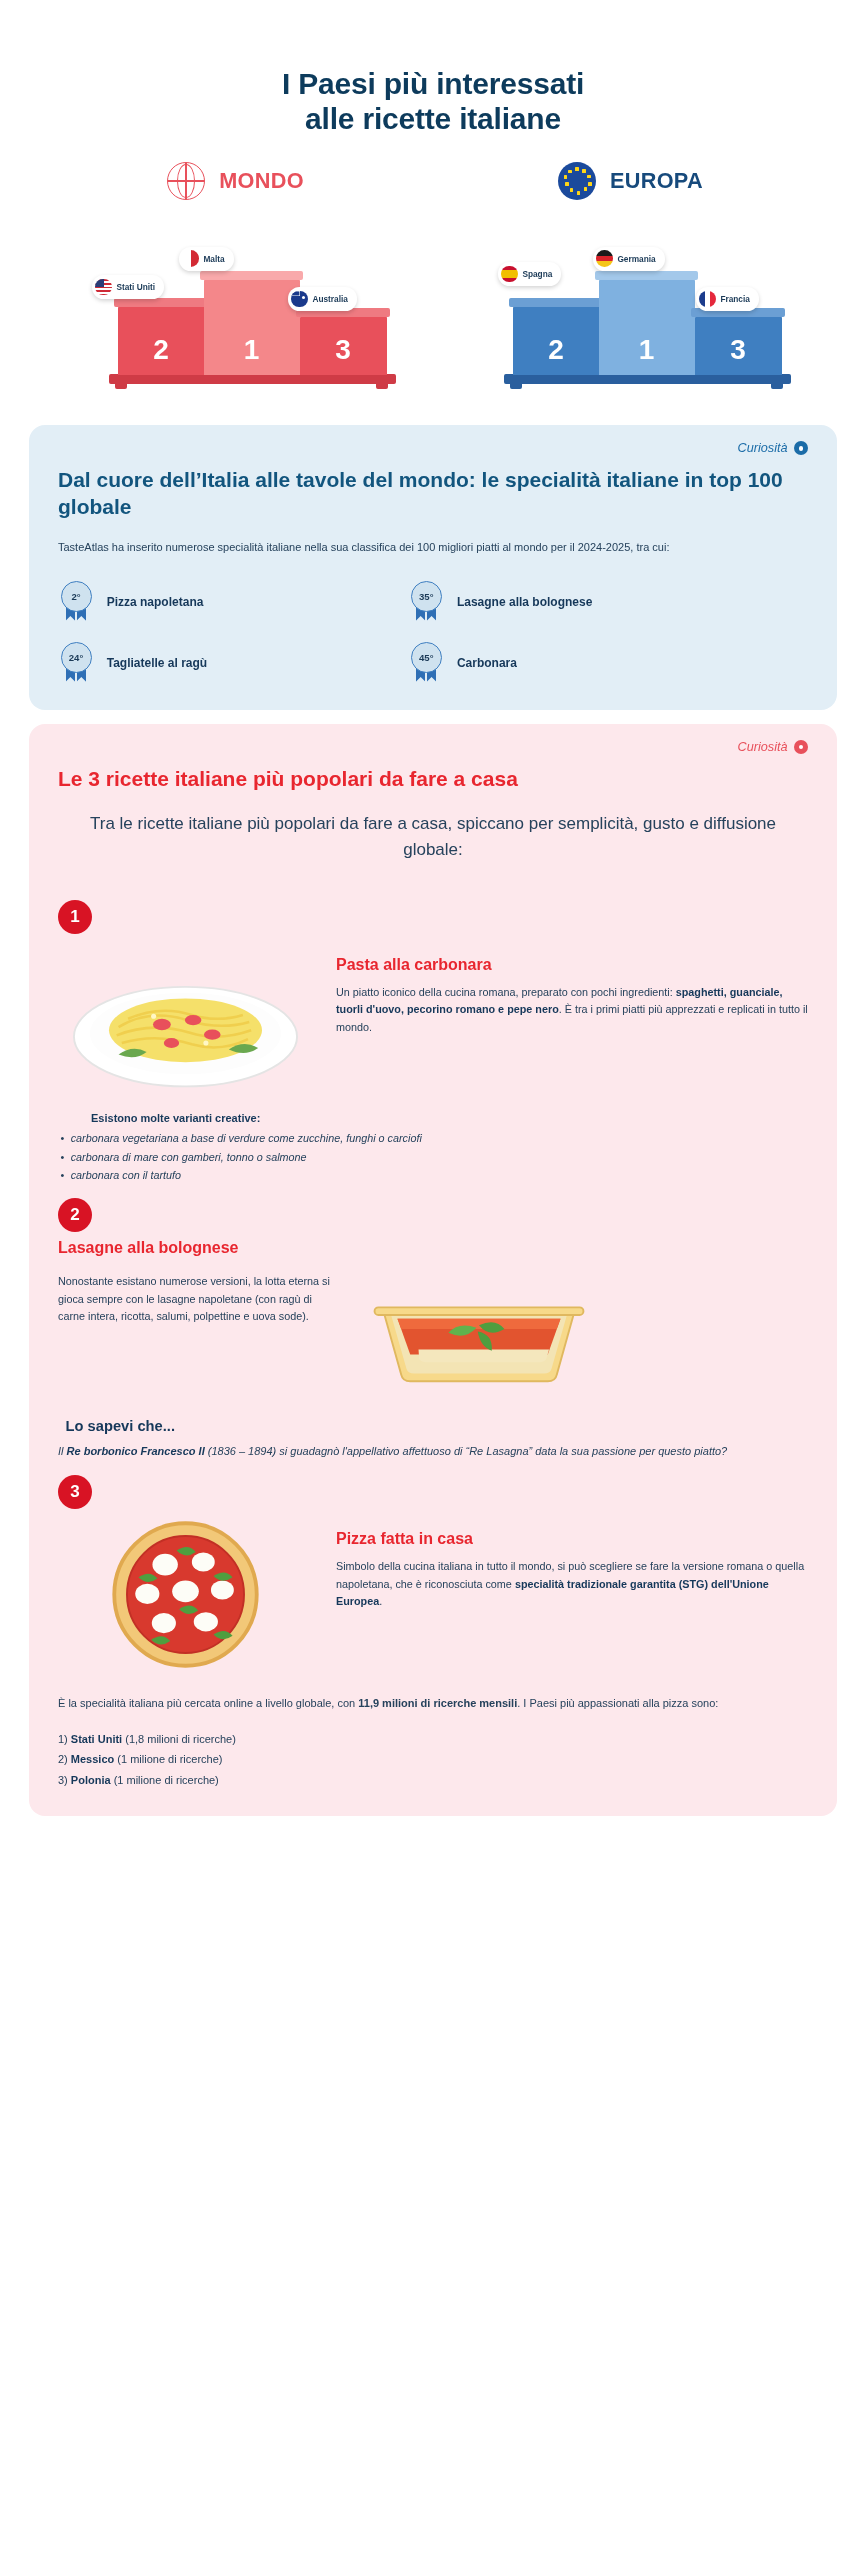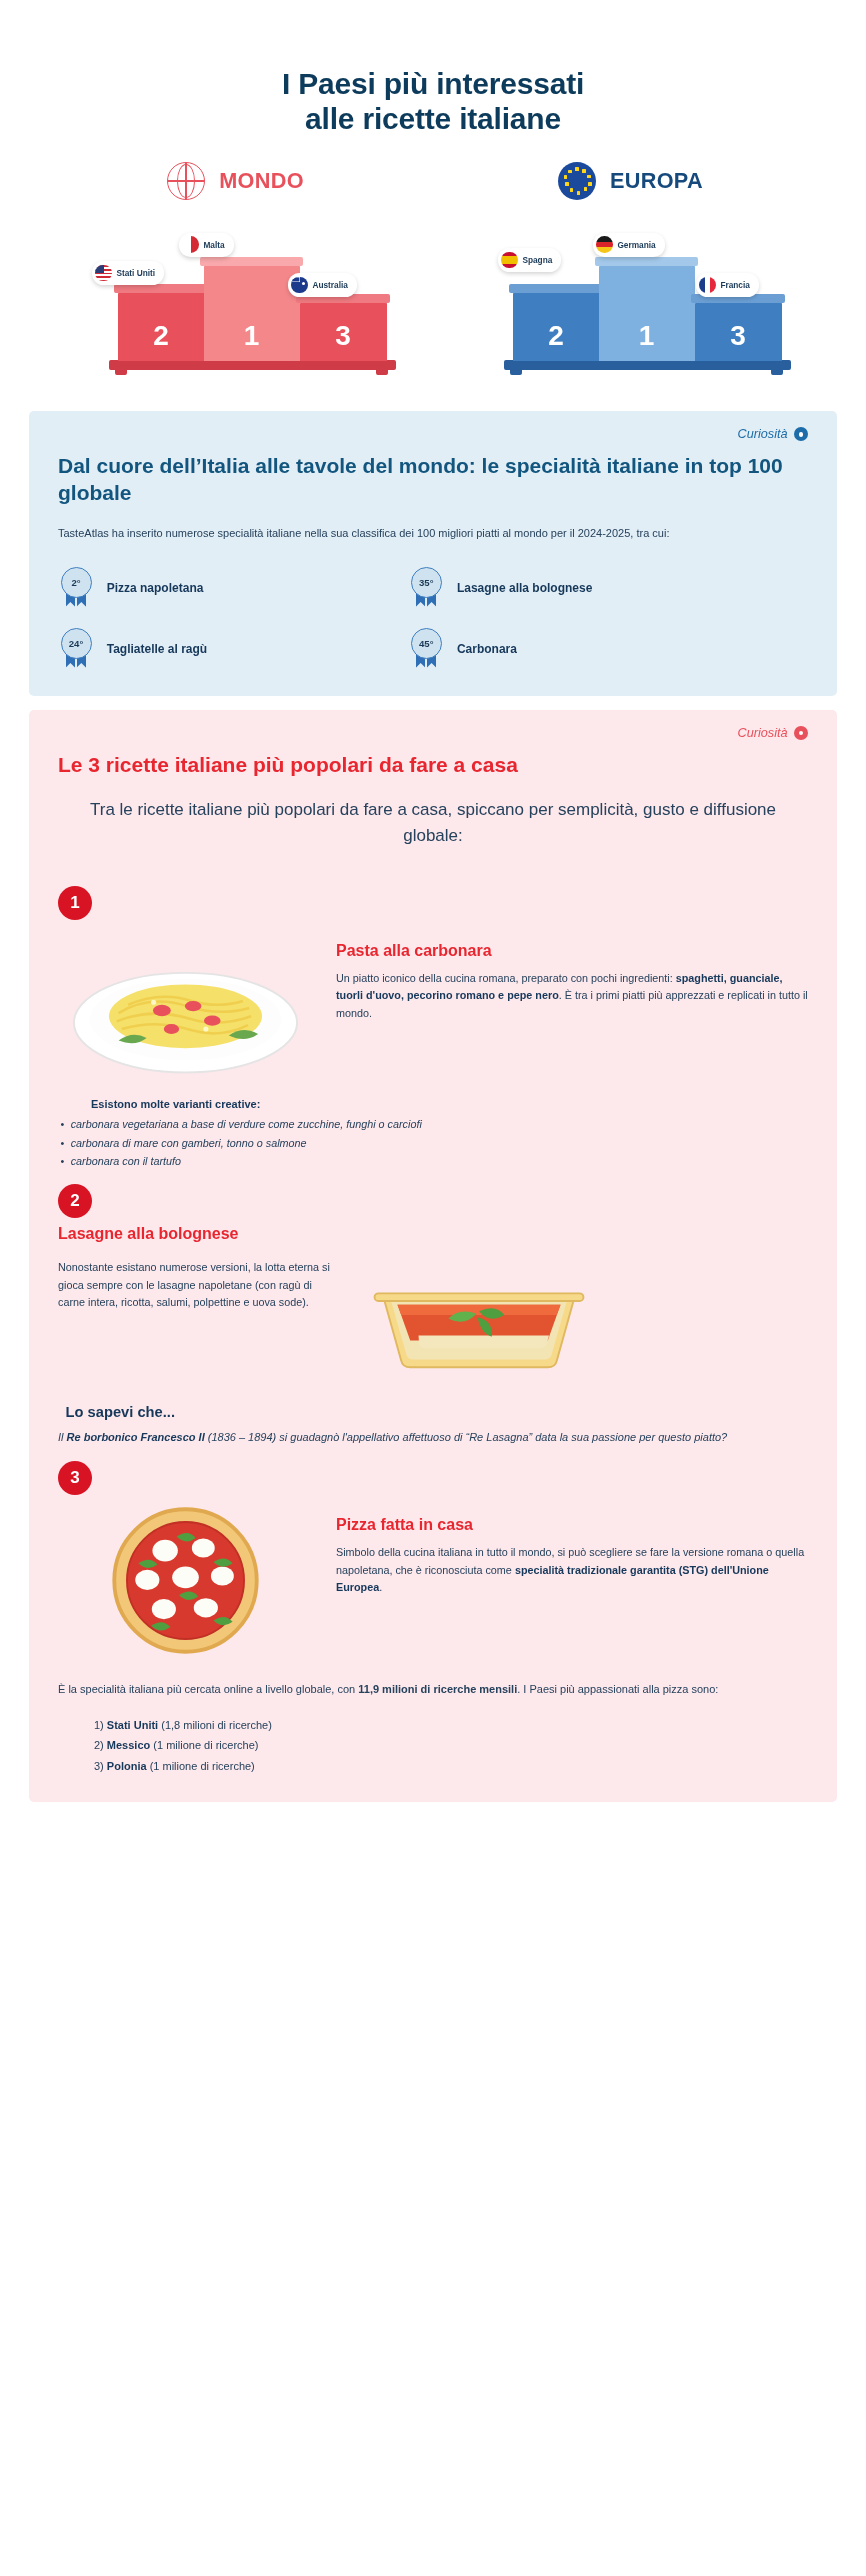--- a/index.html
+++ b/index.html
@@ -29,21 +29,21 @@
     justify-content: center;
     gap: 51px;
     padding: 19px 38px 21.7px;
   }
   .podium-block { width: 344px; }
   .podium-title-row {
     display: flex;
     align-items: center;
     justify-content: center;
     gap: 14px;
-    margin-bottom: 16px;
+    margin-bottom: 30px;
   }
   .podium-title {
     font-size: 21.7px;
     font-weight: 700;
     letter-spacing: 0.3px;
   }
   .t-red { color: #e8505b; }
   .t-blue { color: #174a7c; }
 
   
@@ -131,21 +131,21 @@
   .rbase { background: #cf3b46; }
   
   .b1 { background: #7fb1e0; } .b1t { background:#a3c8ea; }
   .b2 { background: #3f7fc1; } .b2t { background:#6b9fd4; }
   .b3 { background: #3f7fc1; } .b3t { background:#6b9fd4; }
   .bbase { background: #2a5f9e; }
 
   
   .card {
     margin: 14px 29px;
-    border-radius: 5px;
+    border-radius: 16px;
     padding: 21.7px 29px 25.5px;
     position: relative;
   }
   .card-blue { background: #e2eef6; }
   .card-pink { background: #fde8ec; }
 
   .curiosita {
     position: absolute; top: 16.6px; right: 29px;
     display: flex; align-items: center; gap: 6.4px;
     font-size: 12.7px; font-style: italic;
@@ -226,21 +226,21 @@
 
   .lasagne-wrap { display: flex; gap: 25.5px; align-items: flex-start; margin-top: 16.6px; }
   .lasagne-wrap .txt { width: 274px; font-size: 10.8px; line-height: 1.6; color: #26425c; }
 
   .lo-sapevi { font-size: 14.7px; font-weight: 700; color: #16385a; margin: 21.7px 0 9px; padding-left: 7.6px; }
   .sapevi-p { font-size: 11px; line-height: 1.6; color: #26425c; font-style: italic; }
   .sapevi-p b { font-style: italic; font-weight: 700; color:#16385a; }
 
   .final-p { font-size: 11px; line-height: 1.6; color: #26425c; margin-top: 19px; }
   .final-list { margin-top: 16.6px; }
-  .final-list div { font-size: 11px; line-height: 1.85; color: #26425c; margin-left: 36px; }
+  .final-list div { font-size: 11px; line-height: 1.85; color: #26425c; }
   .final-list b { color: #16385a; }
 
   
   .food { flex: none; }
 </style>
 </head>
 <body>
 
 <div class="page">
 

